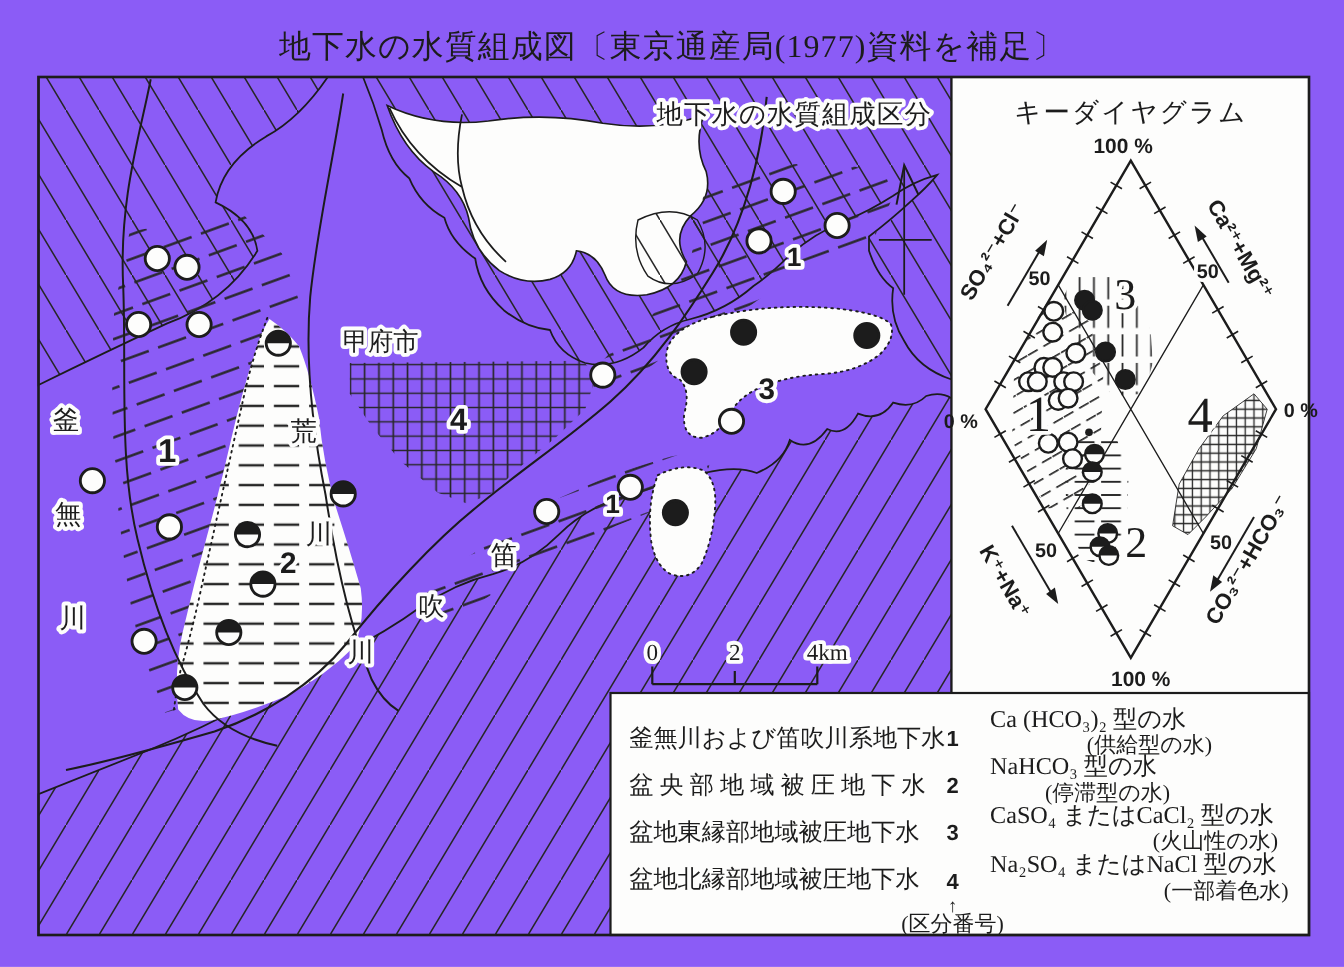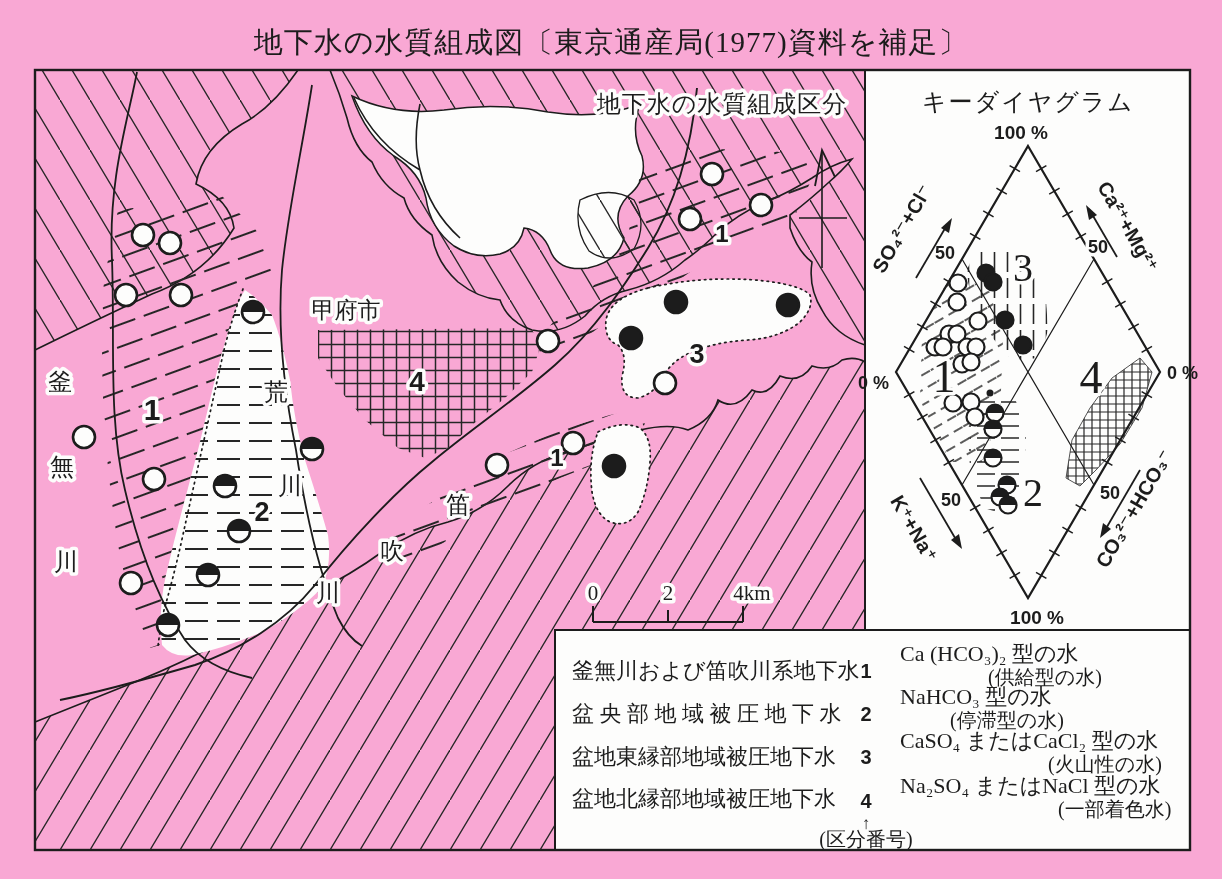--- a/index.html
+++ b/index.html
@@ -1,16 +1,16 @@
 <!DOCTYPE html>
 <html><head>
 <meta charset="utf-8">
 <style>
   html,body{margin:0;padding:0;background:#ffffff;}
-  .page{position:relative;width:1222px;height:879px;background:#f9a8d4;overflow:hidden;}
+  .page{position:relative;width:1222px;height:879px;background:#8b5cf6;overflow:hidden;}
   svg{position:absolute;left:0;top:0;}
   text{fill:#1c1c1c;}
   .serif{font-family:"Liberation Serif","DejaVu Serif",serif;}
   .sans{font-family:"Liberation Sans","DejaVu Sans",sans-serif;}
   .bold{font-weight:bold;}
   .halo{paint-order:stroke;stroke:#fdfdfc;stroke-width:7px;stroke-linejoin:round;}
   .ink-line{stroke:#1c1c1c;fill:none;}
   .dotted{stroke:#1c1c1c;fill:none;stroke-width:1.7;stroke-dasharray:1.5 4.2;stroke-linecap:round;}
   .pat line,.pat path{stroke:#262626;}
 </style>

